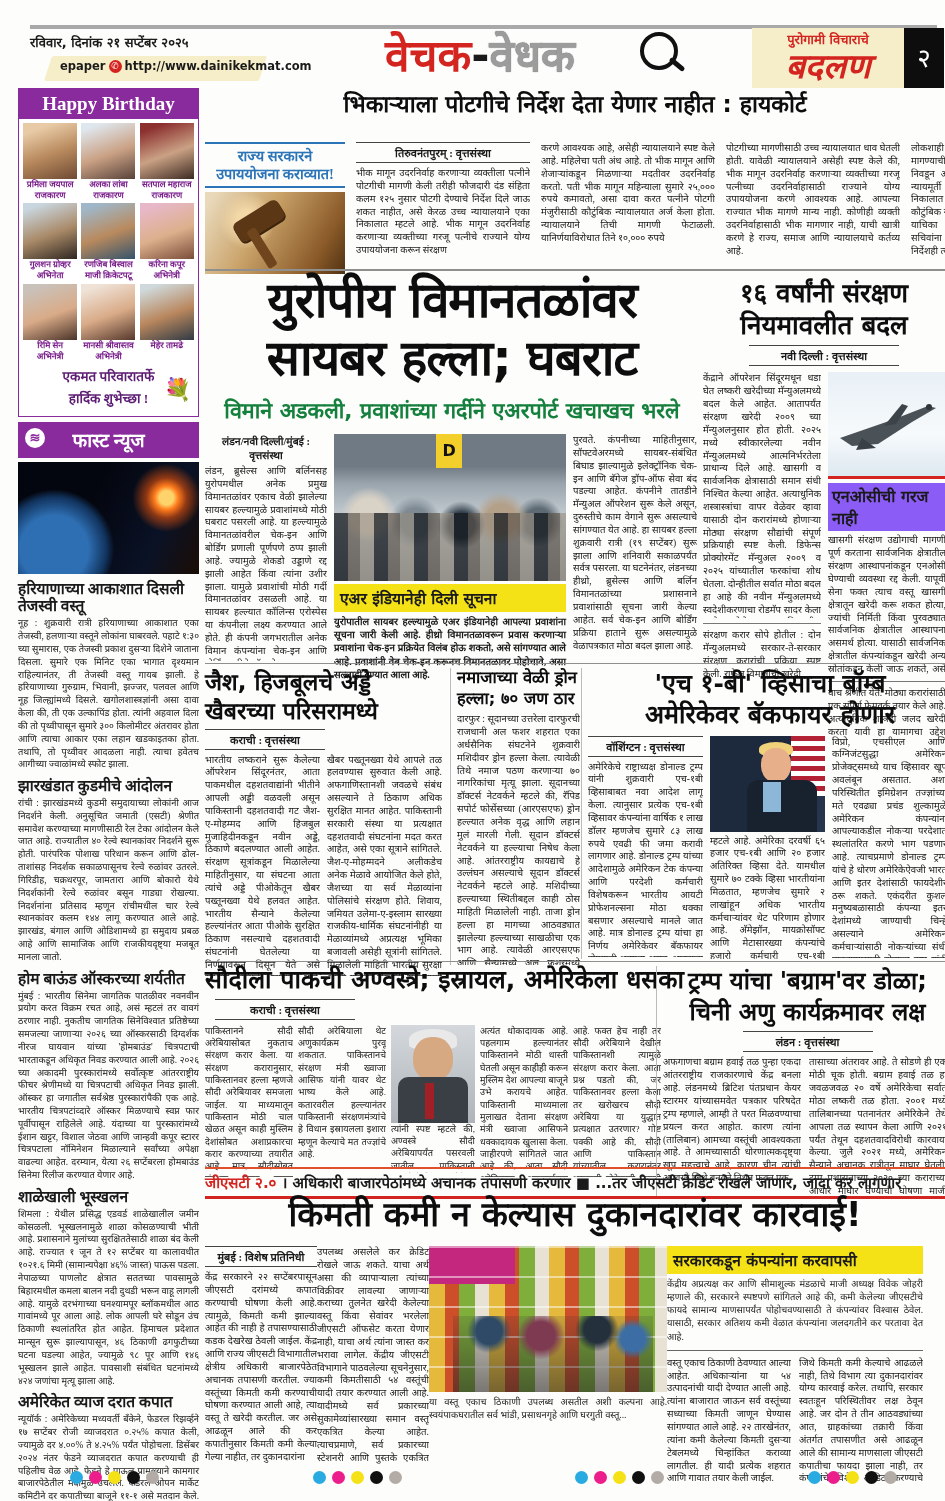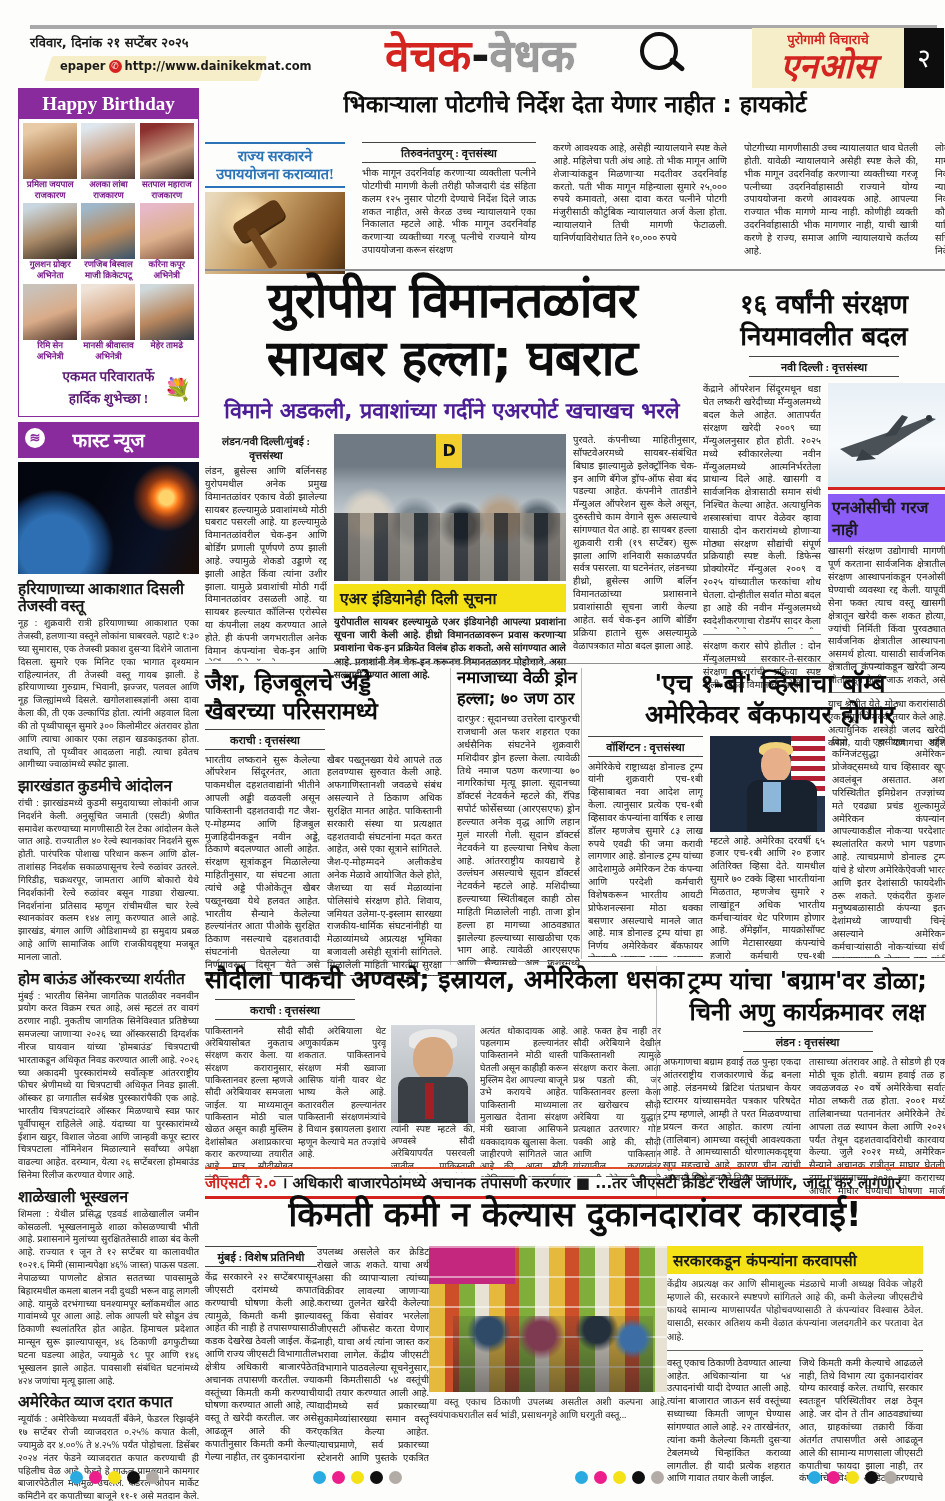--- a/index.html
+++ b/index.html
@@ -58,35 +58,35 @@
   
   .hl{font-family:"DejaVu Sans","Liberation Sans",sans-serif;font-weight:bold;color:#0d0d0d;}
   .byline{font-weight:bold;font-size:11px;text-align:center;border-top:1px solid #444;border-bottom:1px solid #444;
           padding:2px 0;margin-bottom:4px;font-family:"Liberation Serif",serif;}
   .coltxt{font-size:9.6px;line-height:1.34;text-align:justify;overflow:hidden;}
   .dots span{display:inline-block;width:13px;height:13px;border-radius:50%;margin-right:6px;}
   .d-c{background:#29abe2;} .d-m{background:#ec1e8c;} .d-y{background:#f5e216;} .d-k{background:#101010;} .d-g{background:#b3aca6;}
   .rule{position:absolute;background:#8f8f8f;}
   
   .court-hl{position:absolute;left:205px;top:92px;width:740px;text-align:center;font-size:23px;line-height:1.12;}
-  .court-row{position:absolute;left:205px;top:142px;width:740px;height:126px;display:flex;gap:17px;}
+  .court-row{position:absolute;left:205px;top:142px;width:740px;height:126px;display:flex;gap:11px;}
   .kicker{width:140px;flex:none;}
   .kicker-txt{color:#2b74b8;font-weight:bold;font-size:14.5px;text-align:center;line-height:1.25;
               border-top:2px solid #2b74b8;border-bottom:2px solid #2b74b8;padding:3px 0;}
   .gavel{height:82px;margin-top:4px;background:
      radial-gradient(circle at 30% 35%, #f3d9a8 0 10px, transparent 28px),
      linear-gradient(120deg,#e9d9bb 5%,#caa36a 40%,#8a5a28 80%,#4f3113 100%);position:relative;overflow:hidden;}
   .gavel::before{content:"";position:absolute;left:28px;top:18px;width:52px;height:22px;background:#5b3715;
      border-radius:6px;transform:rotate(-32deg);box-shadow:0 2px 0 #3c240c;}
   .gavel::after{content:"";position:absolute;left:52px;top:34px;width:10px;height:44px;background:#6e451d;
      transform:rotate(-32deg);border-radius:3px;}
   .court-col{width:174px;flex:none;}
   
   .cyber-hl{position:absolute;left:205px;top:272px;width:494px;text-align:center;font-size:49px;line-height:1.18;letter-spacing:-1px;}
-  .cyber-sub{position:absolute;left:196px;top:398px;width:512px;text-align:center;font-size:21.5px;line-height:1.2;color:#4c1d95;}
+  .cyber-sub{position:absolute;left:196px;top:398px;width:512px;text-align:center;font-size:21.5px;line-height:1.2;color:#15803d;}
   .cyber-row{position:absolute;left:205px;top:434px;width:492px;height:228px;display:flex;gap:7px;}
   .cyber-c1{width:122px;flex:none;}
   .cyber-by{font-weight:bold;font-size:10.5px;text-align:center;margin-bottom:3px;}
   .cyber-photo-wrap{width:232px;flex:none;}
   .airport{height:147px;position:relative;overflow:hidden;background:
      radial-gradient(circle at 15% 55%, #d9d2c6 0 16px, transparent 28px),
      radial-gradient(circle at 35% 60%, #7d8a94 0 14px, transparent 26px),
      radial-gradient(circle at 55% 62%, #33404c 0 13px, transparent 24px),
      radial-gradient(circle at 72% 58%, #b4a089 0 15px, transparent 27px),
      radial-gradient(circle at 88% 60%, #5d6a74 0 14px, transparent 25px),
@@ -94,21 +94,21 @@
   .airport .sign{position:absolute;left:44%;top:0;width:26px;height:34px;background:#f2cf2b;color:#111;
      font-family:"DejaVu Sans",sans-serif;font-weight:bold;font-size:16px;text-align:center;line-height:34px;}
   .airport .crowd{position:absolute;left:0;bottom:0;width:100%;height:46%;background:
      repeating-linear-gradient(90deg, rgba(20,25,30,.75) 0 14px, rgba(90,80,70,.65) 14px 26px, rgba(150,140,125,.6) 26px 40px);}
   .cap-title{background:#f5e216;font-family:"DejaVu Sans",sans-serif;font-weight:bold;font-size:15.5px;
              padding:3px 6px;margin-top:3px;}
   .cap-body{font-size:9.8px;font-weight:bold;line-height:1.35;text-align:justify;margin-top:3px;}
   .cyber-c2{width:124px;flex:none;}
   
   .def{position:absolute;left:703px;top:278px;width:242px;}
-  .def-hl{text-align:center;font-size:26px;line-height:1.22;margin-top:11px;}
+  .def-hl{text-align:center;font-size:26px;line-height:1.22;}
   .def-by{width:150px;margin:4px auto 6px;}
   .def-cols{display:flex;gap:7px;}
   .def-c{width:118px;flex:none;}
   .jet{height:104px;background:linear-gradient(#e8f0f6 0%,#f7fafc 60%,#dde8f0 100%);position:relative;overflow:hidden;border-bottom:3px solid #d42420;}
   .jet svg{position:absolute;left:4px;top:14px;}
   .noc-title{background:#8b5cf6;font-family:"DejaVu Sans",sans-serif;font-weight:bold;font-size:16px;
              padding:2px 4px;margin-top:4px;display:inline-block;}
   .sep-line{height:1px;background:#777;margin:5px 0;}
   
   .jaish{position:absolute;left:205px;top:668px;width:238px;}
@@ -184,21 +184,21 @@
   <div class="epaper-chip"></div>
   <div class="epaper-inner">
     <span>epaper</span><span class="phone-ico">✆</span><span class="lnk">http://www.dainikekmat.com</span>
   </div>
   <div class="logo-wrap">
     <span class="logo"><span class="l1">वेचक</span><span>-</span><span class="l2">वेधक</span></span>
     <span class="mag"></span>
   </div>
   <div class="mast-right">
     <div class="tagline">पुरोगामी विचाराचे</div>
-    <div class="paper-name">एनओस</div>
+    <div class="paper-name">बदलण</div>
   </div>
   <div class="pageno">२</div>
 
   <div class="sidebar">
     <div class="bd-box">
       <div class="bd-title">Happy Birthday</div>
       <div class="bd-grid">
         <div class="bd-cell">
             <div class="bd-photo"></div>
             <div class="bd-name"><span>प्रमिला जयपाल</span><br><span>राजकारण</span></div>

